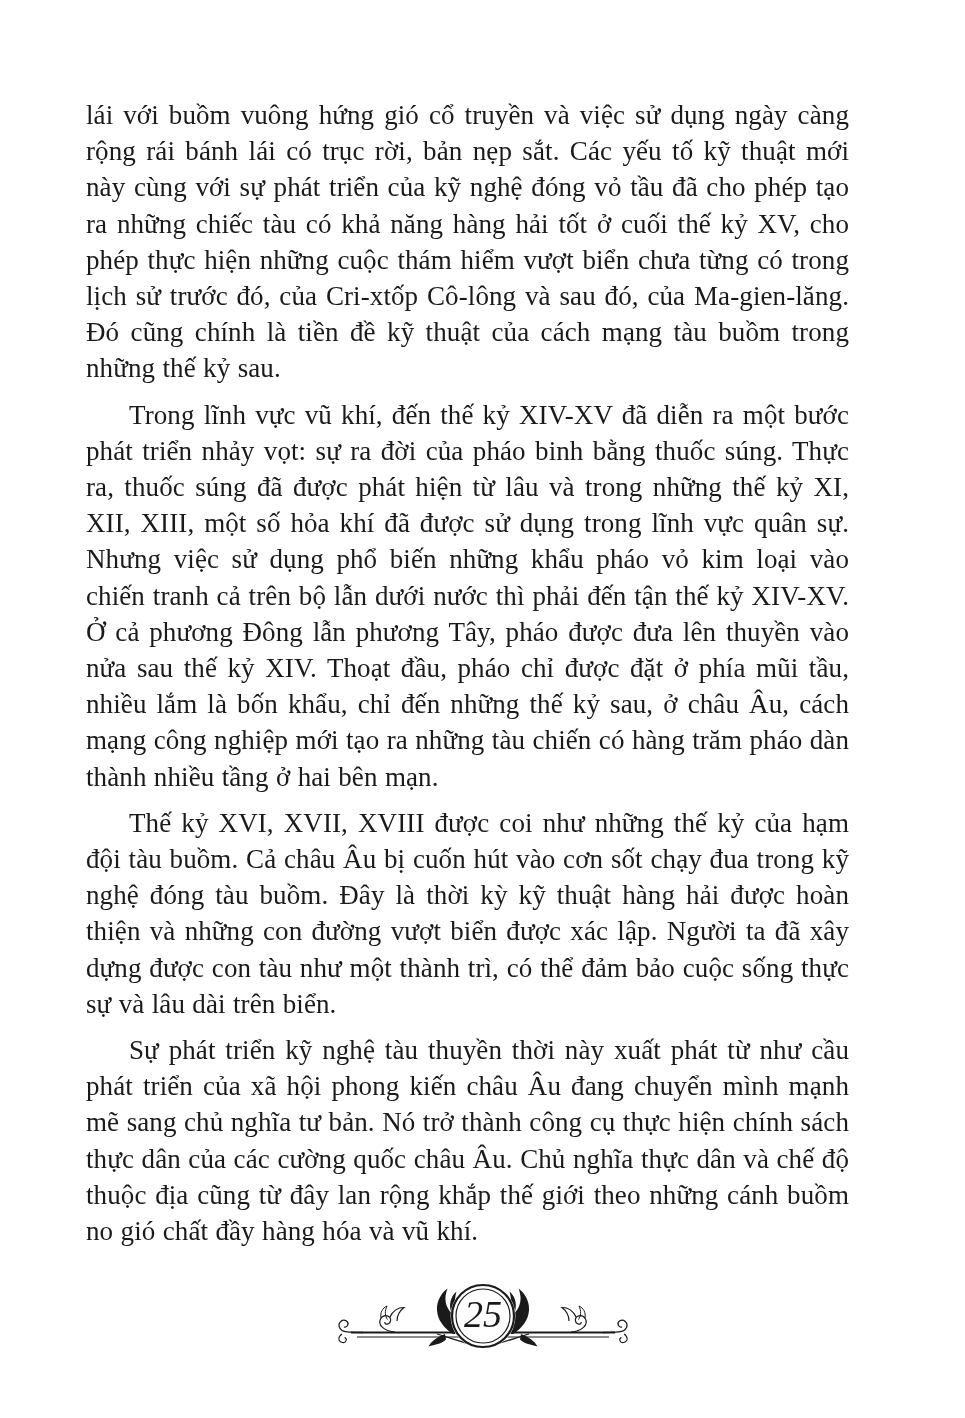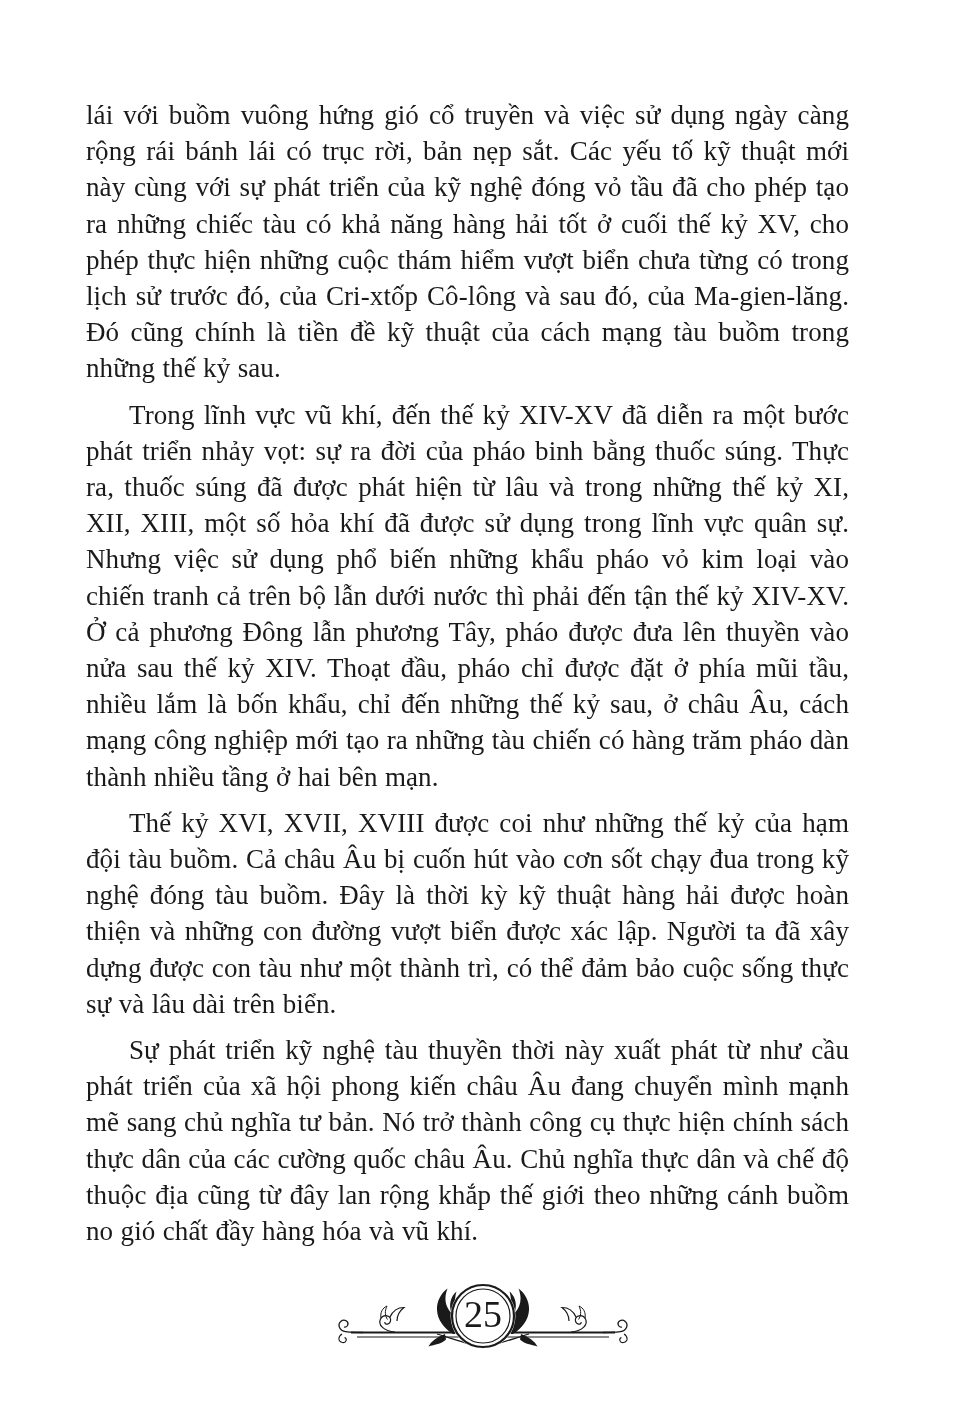--- a/index.html
+++ b/index.html
@@ -38,20 +38,21 @@
     text-indent: 43px;
   }
   .italic {
   }
   .footer {
     position: absolute;
     left: 0;
     top: 1277px;
     width: 965px;
     height: 90px;
+    font-style: italic;
   }
   .ornament {
     display: block;
     margin: 0 auto;
   }
   .page-number-text {
     font-family: "Liberation Serif", "DejaVu Serif", serif;
     font-size: 38px;
     fill: #1a1a1a;
   }

